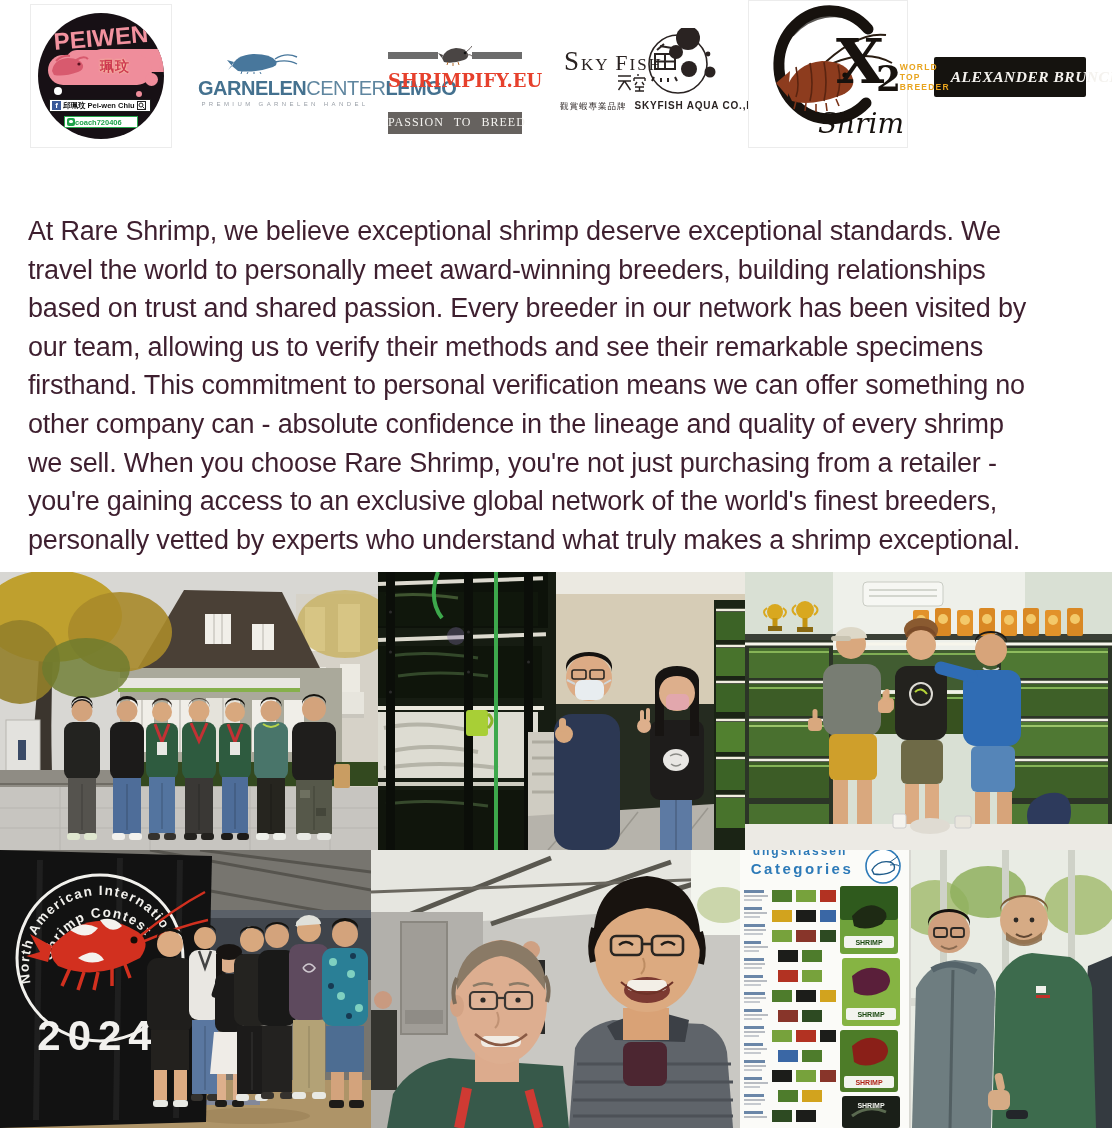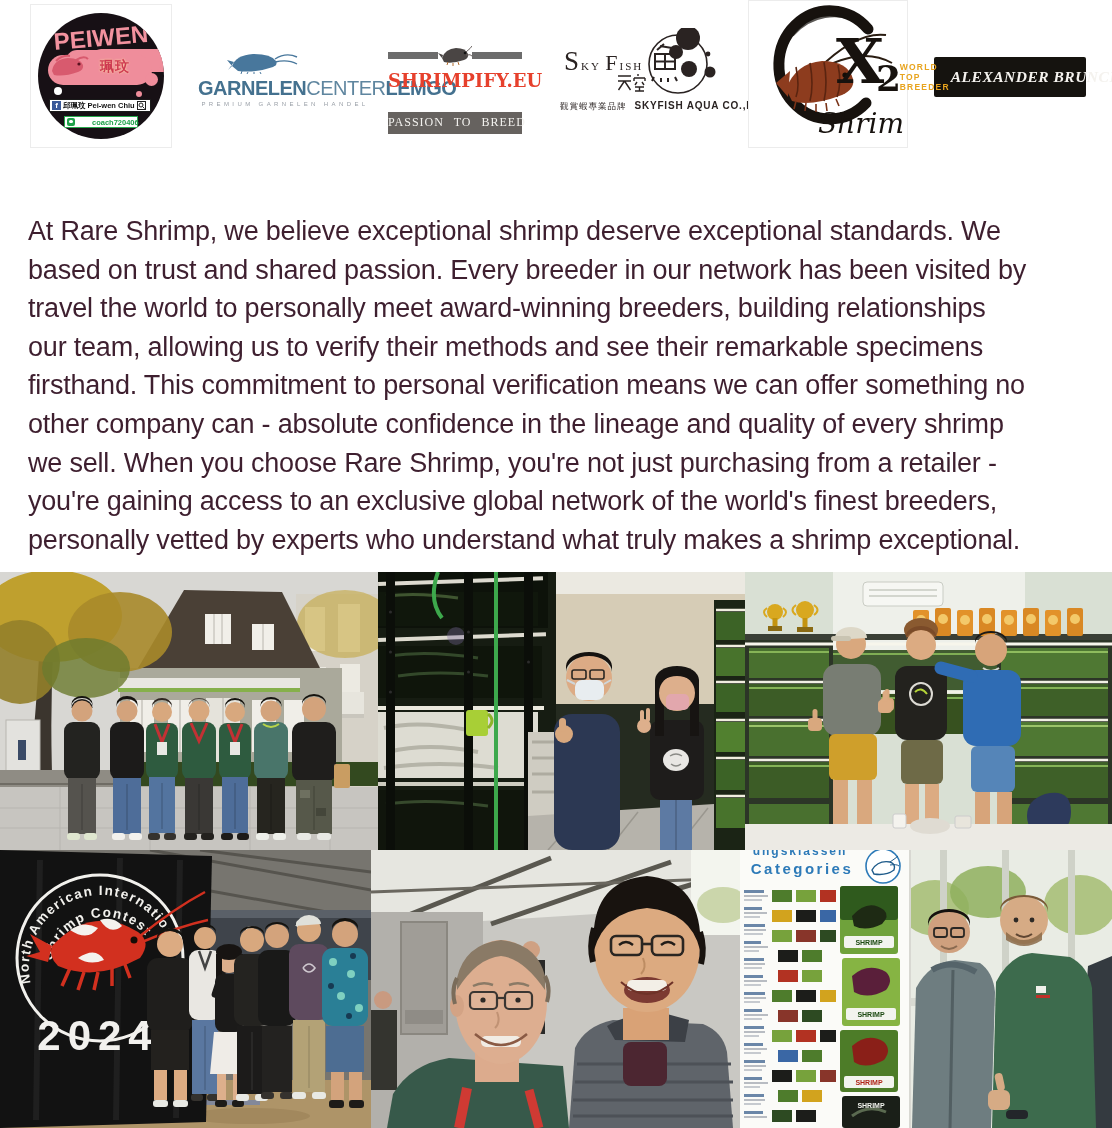--- a/index.html
+++ b/index.html
@@ -24,21 +24,21 @@
   .pw-shrimp { position:absolute; top:38px; left:8px; }
   .pw-dot-w1 { position:absolute; top:74px; left:16px; width:8px; height:8px; border-radius:50%; background:#fff; }
   .pw-dot-p1 { position:absolute; top:60px; right:6px; width:13px; height:13px; border-radius:50%; background:#ef8d9b; }
   .pw-dot-p2 { position:absolute; top:78px; right:22px; width:6px; height:6px; border-radius:50%; background:#ef8d9b; }
   .pw-fb { position:absolute; left:11px; top:86px; width:102px; height:13px; background:#fff; border:1px solid #1a1a1a;
     display:flex; align-items:center; gap:2px; padding:0 2px; font-size:7.5px; font-weight:bold; color:#111; white-space:nowrap; }
   .pw-fb-ic { display:inline-block; width:9px; height:9px; background:#3b5998; color:#fff; font-size:8px; line-height:9px;
     text-align:center; font-weight:bold; flex:0 0 auto; }
   .pw-fb-label { overflow:hidden; }
   .pw-line { position:absolute; left:26px; top:103px; width:74px; height:12px; background:#fff; border:1px solid #27a84c;
-    display:flex; align-items:center; gap:17px; padding:0 2px; font-size:7.5px; font-weight:bold; color:#1ea24a; }
+    display:flex; align-items:center; gap:0; padding:0 2px; font-size:7.5px; font-weight:bold; color:#1ea24a; }
   .pw-line-ic { display:inline-block; width:8px; height:8px; background:#1ea24a; border-radius:2px; position:relative; flex:0 0 auto; }
   .pw-line-ic::after { content:""; position:absolute; left:2px; top:2px; width:4px; height:3px; background:#fff; border-radius:1.5px; }
 
   
   .garnelen { left:198px; top:50px; width:174px; text-align:center; color:#44718f; }
   .gcl-shrimp { margin-left:-46px; }
   .gcl-word { font-size:20px; letter-spacing:-0.5px; white-space:nowrap; line-height:20px; }
   .gcl-b { font-weight:bold; } .gcl-l { font-weight:normal; opacity:.85; }
   .gcl-tag { font-size:6px; letter-spacing:3.4px; color:#9aa0a8; margin-top:3px; white-space:nowrap; }
 
@@ -48,21 +48,21 @@
   .sfy-bar { height:7px; background:#6c6c6c; flex:1; }
   .sfy-word { font-family:"DejaVu Serif", serif; font-weight:bold; font-size:18px; color:#e6402c; margin-top:4px;
     letter-spacing:0px; white-space:nowrap; }
   .sfy-tagbar { margin-top:21px; background:#66625f; color:#f3f2ef; font-family:"Liberation Serif", serif;
     font-size:12px; letter-spacing:1px; word-spacing:6px; padding:3px 0 4px; white-space:nowrap; }
 
   
   .skyfish { left:560px; top:28px; width:172px; height:96px; color:#2a2322; }
   .skf-canvas { position:relative; width:172px; height:66px; }
   .skf-word { position:absolute; left:4px; top:18px; font-family:"Liberation Serif", serif; white-space:nowrap; letter-spacing:2px; }
-  .skf-s { font-size:27px; } .skf-sm { font-size:11px; } .skf-f { font-size:22px; }
+  .skf-s { font-size:27px; } .skf-sm { font-size:17px; } .skf-f { font-size:22px; }
   .skf-bottom { display:flex; align-items:baseline; gap:8px; margin-top:6px; white-space:nowrap; }
   .skf-cjk { font-size:8.5px; color:#2a2322; letter-spacing:1px; }
   .skf-co { font-size:10px; font-weight:bold; letter-spacing:0.8px; color:#2a2322; }
 
   
   .x2-card { left:748px; top:0px; width:160px; height:148px; background:#fff; border:1px solid #ececec;
     display:flex; align-items:center; justify-content:center; }
 
   
   .brunck { left:934px; top:57px; width:152px; height:40px; background:#15130f; border-radius:2px;
@@ -197,22 +197,22 @@
 
     <div class="logo-abs brunck">
       <div class="brk-eyebrow">WORLD TOP BREEDER</div>
       <div class="brk-name">ALEXANDER BRUNCK</div>
     </div>
   </header>
 
 
   <div class="body-copy">
     <div>At Rare Shrimp, we believe exceptional shrimp deserve exceptional standards. We</div>
+    <div>travel the world to personally meet award-winning breeders, building relationships</div>
     <div>based on trust and shared passion. Every breeder in our network has been visited by</div>
-    <div>travel the world to personally meet award-winning breeders, building relationships</div>
     <div>our team, allowing us to verify their methods and see their remarkable specimens</div>
     <div>firsthand. This commitment to personal verification means we can offer something no</div>
     <div>other company can - absolute confidence in the lineage and quality of every shrimp</div>
     <div>we sell. When you choose Rare Shrimp, you're not just purchasing from a retailer -</div>
     <div>you're gaining access to an exclusive global network of the world's finest breeders,</div>
     <div>personally vetted by experts who understand what truly makes a shrimp exceptional.</div>
   </div>
 
   <div class="photo-grid">
     <div class="photo-row">

